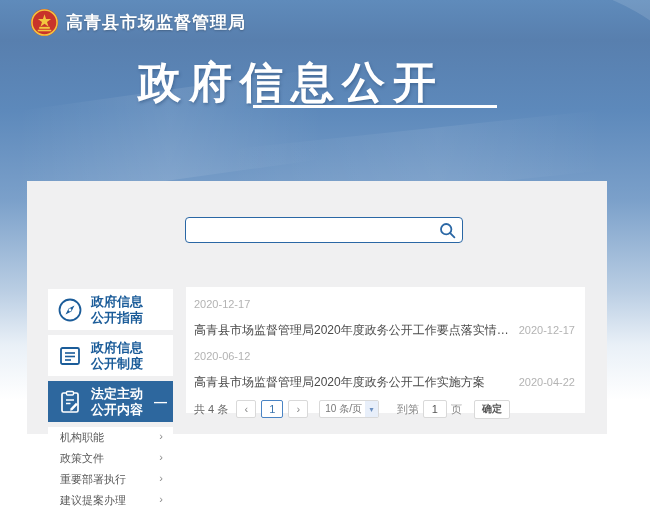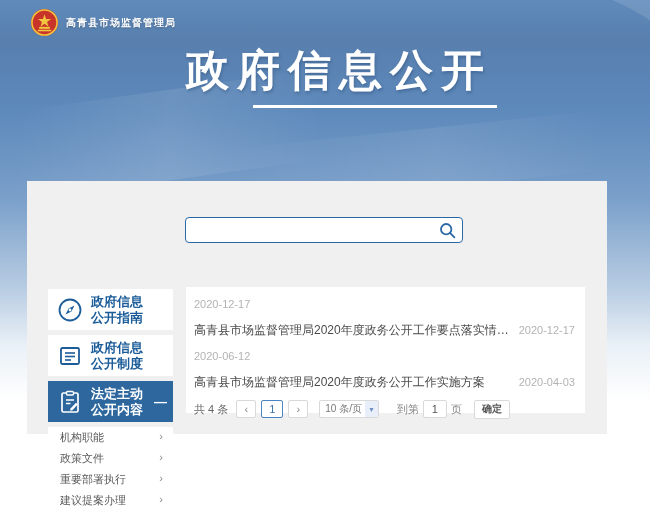--- a/index.html
+++ b/index.html
@@ -16,25 +16,25 @@
   .streak2 { position:absolute; right:-60px; top:-40px; width:320px; height:160px;
     border-radius:50%; border:22px solid rgba(255,255,255,.10); border-color:rgba(255,255,255,.12) transparent transparent transparent;
     transform:rotate(14deg); }
   .streak3 { position:absolute; left:180px; top:130px; width:470px; height:60px;
     background:linear-gradient(95deg,rgba(255,255,255,0) 10%,rgba(255,255,255,.08) 55%,rgba(255,255,255,0) 90%);
     transform:rotate(-6deg); }
 
   
   .agency-row { position:absolute; left:30px; top:8px; display:flex; align-items:center; }
   .emblem { width:29px; height:29px; margin-right:7px; }
-  .agency-name { color:#fff; font-size:10px; font-weight:bold; letter-spacing:1px;
+  .agency-name { color:#fff; font-size:17px; font-weight:bold; letter-spacing:1px;
     text-shadow:0 1px 2px rgba(0,0,0,.25); }
-  .big-title { position:absolute; left:138px; top:42px; color:#fff; font-size:43px;
+  .big-title { position:absolute; left:138px; top:54px; color:#fff; font-size:43px;
     font-weight:bold; letter-spacing:8px; text-shadow:1px 2px 3px rgba(30,60,100,.35);
-    white-space:nowrap;margin-left:48px; }
+    white-space:nowrap; }
   .title-underline { position:absolute; left:253px; top:105px; width:244px; height:3px;
     background:#fff; }
 
   
   .panel { position:absolute; left:27px; top:181px; width:580px; height:253px;
     background:#f0f0f1; }
 
   
   .search-wrap { position:absolute; left:158px; top:36px; width:278px; height:26px;
     background:#fff; border:1px solid #2a67a5; border-radius:4px;
@@ -192,21 +192,21 @@
       </div>
       <div class="news-row">
         <span class="news-title">高青县市场监督管理局2020年度政务公开工作要点落实情况报告</span>
         <span class="news-date">2020-12-17</span>
       </div>
       <div class="news-row">
         <span class="news-date">2020-06-12</span>
       </div>
       <div class="news-row">
         <span class="news-title">高青县市场监督管理局2020年度政务公开工作实施方案</span>
-        <span class="news-date">2020-04-03</span>
+        <span class="news-date">2020-04-22</span>
       </div>
 
       <div class="pager">
         <span class="total">共 4 条</span>
         <span class="pg-btn">‹</span>
         <span class="pg-cur">1</span>
         <span class="pg-btn">›</span>
         <span class="pg-size">
           <span class="txt">10 条/页</span>
           <span class="caret">▾</span>

